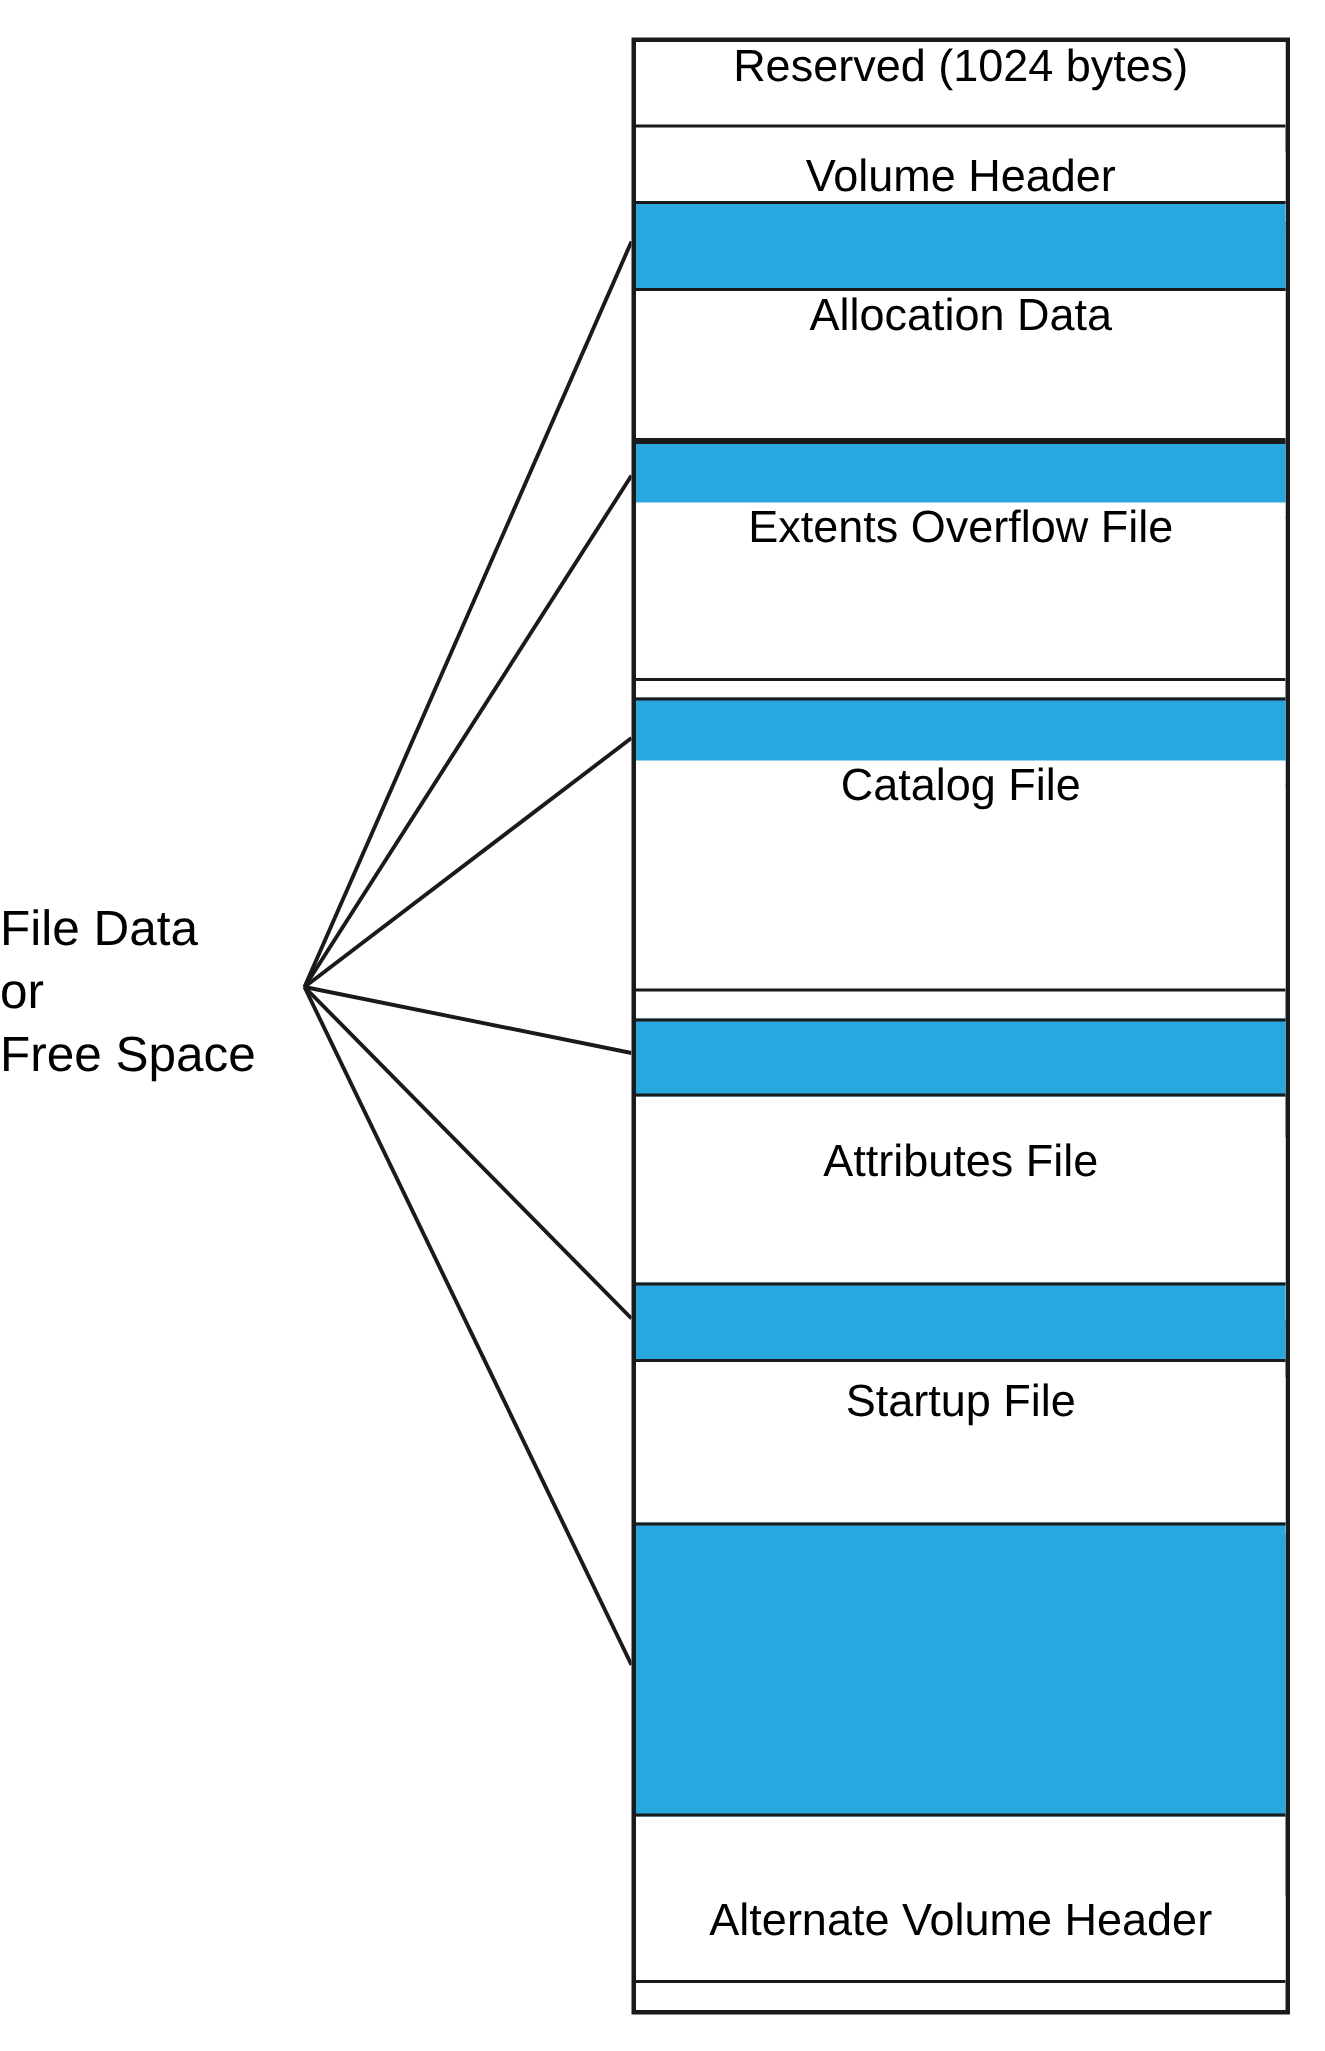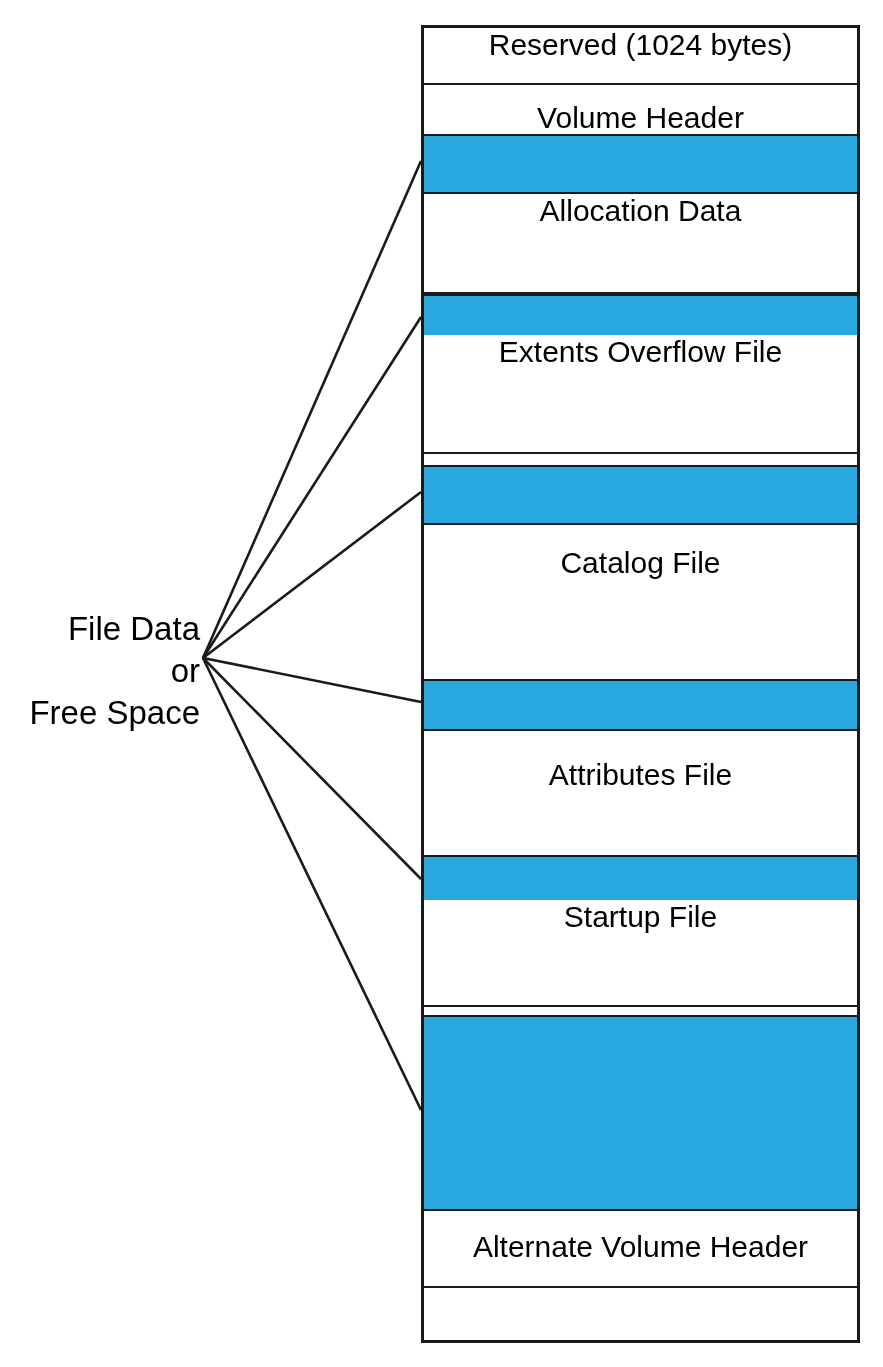--- a/index.html
+++ b/index.html
@@ -23,26 +23,25 @@
     width: 883px;
     height: 1367px;
   }
 
   
   #source-label {
     position: absolute;
     left: 0px;
     top: 598px;
     width: 200px;
-    text-align: right;
+    text-align: left;
     font-size: 33px;
     line-height: 42px;
     color: #000000;
     white-space: nowrap;
-    margin-top: 10px;
   }
   #source-label .lbl-line {
     display: block;
   }
 
   
   #connector-lines {
     position: absolute;
     left: 0;
     top: 0;
@@ -119,30 +118,30 @@
       </div>
       <div class="vol-row fill" style="top: 106px; height: 60px;"></div>
       <div class="vol-row" style="top: 166px; height: 100px;">
         <span class="vol-row-label">Allocation Data</span>
       </div>
       <div class="vol-row fill" style="top: 266px; height: 52px;"></div>
       <div class="vol-row" style="top: 307px; height: 119px;">
         <span class="vol-row-label">Extents Overflow File</span>
       </div>
       <div class="vol-row fill" style="top: 437px; height: 60px;"></div>
-      <div class="vol-row" style="top: 518px; height: 154px;">
+      <div class="vol-row" style="top: 479px; height: 154px;">
         <span class="vol-row-label">Catalog File</span>
       </div>
       <div class="vol-row fill" style="top: 651px; height: 52px;"></div>
       <div class="vol-row" style="top: 730px; height: 124px;">
         <span class="vol-row-label">Attributes File</span>
       </div>
       <div class="vol-row fill" style="top: 827px; height: 53px;"></div>
-      <div class="vol-row" style="top: 872px; height: 107px;">
+      <div class="vol-row" style="top: 890px; height: 107px;">
         <span class="vol-row-label">Startup File</span>
       </div>
       <div class="vol-row fill" style="top: 987px; height: 196px;"></div>
-      <div class="vol-row" style="top: 1202px; height: 58px;">
+      <div class="vol-row" style="top: 1236px; height: 58px;">
         <span class="vol-row-label">Alternate Volume Header</span>
       </div>
     </div>
 
 </div>
 
 </body></html>

